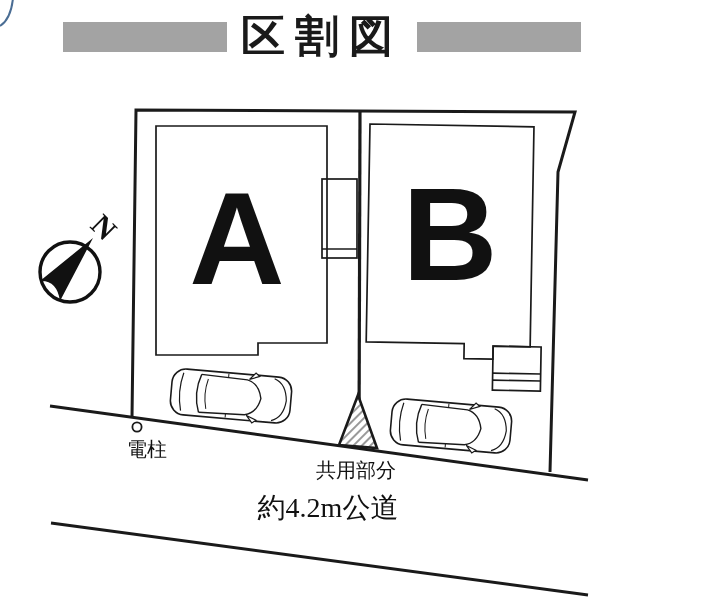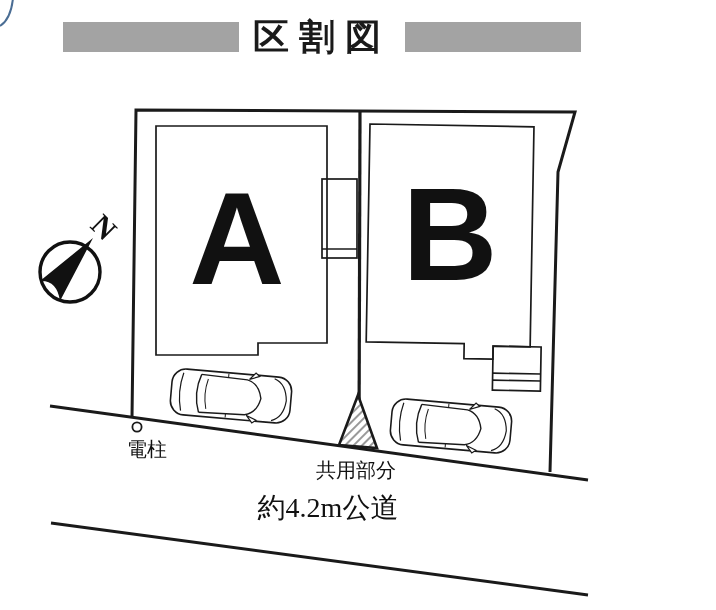--- a/index.html
+++ b/index.html
@@ -9,21 +9,21 @@
     font-family:"Liberation Serif","DejaVu Serif",serif;
   }
   
   #title-row {
     position:absolute; left:63px; top:14px; width:518px; height:46px;
     display:flex; align-items:center; gap:14px;
   }
   .deco-bar { flex:1; height:30px; background:#a3a3a3; }
   #title-row h1 {
     margin:0; font-family:"Liberation Serif","DejaVu Serif",serif;
-    font-weight:700; font-size:36px; line-height:1;
+    font-weight:700; font-size:44px; line-height:1;
     letter-spacing:10px; color:#1a1a1a; white-space:nowrap;
   }
   
   #plan-svg { position:absolute; left:0; top:0; }
   .thin  { fill:none; stroke:#1a1a1a; stroke-width:1.7px; }
   .thick { fill:none; stroke:#1a1a1a; stroke-width:3px; }
   .plot-letter {
     font-family:"Liberation Sans","DejaVu Sans",sans-serif;
     font-weight:700; font-size:132px; fill:#111111; text-anchor:middle;
   }

